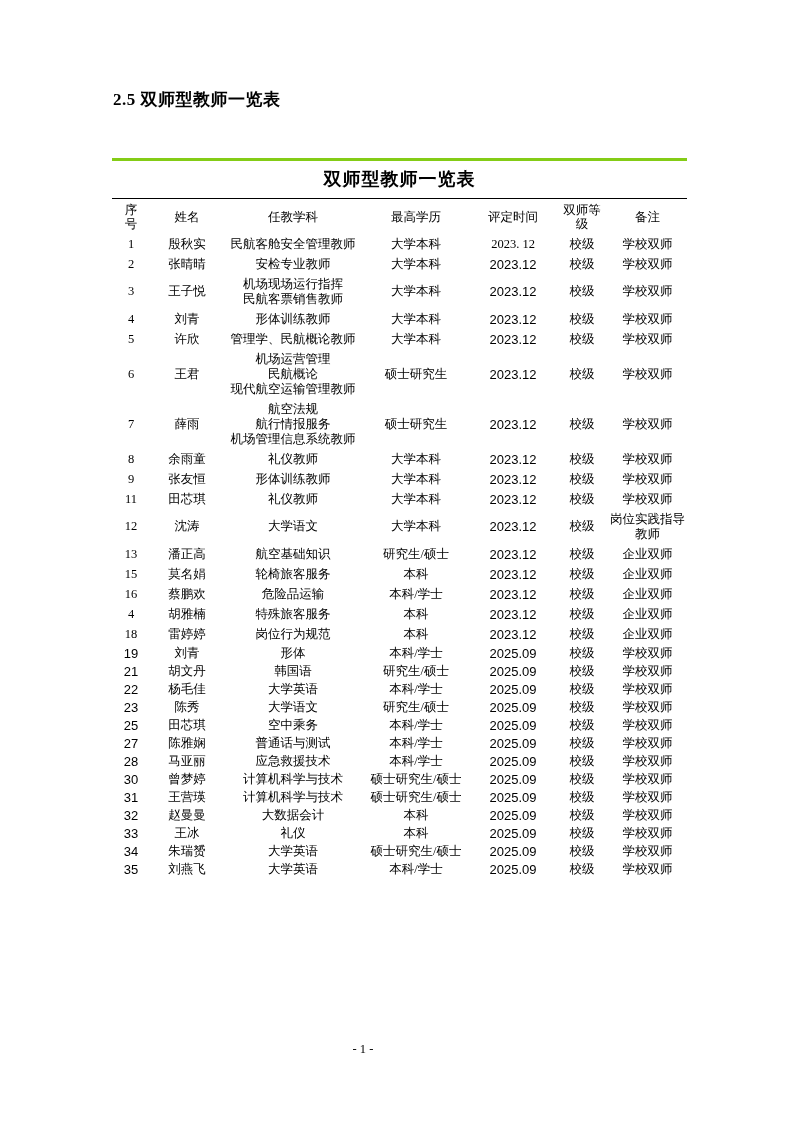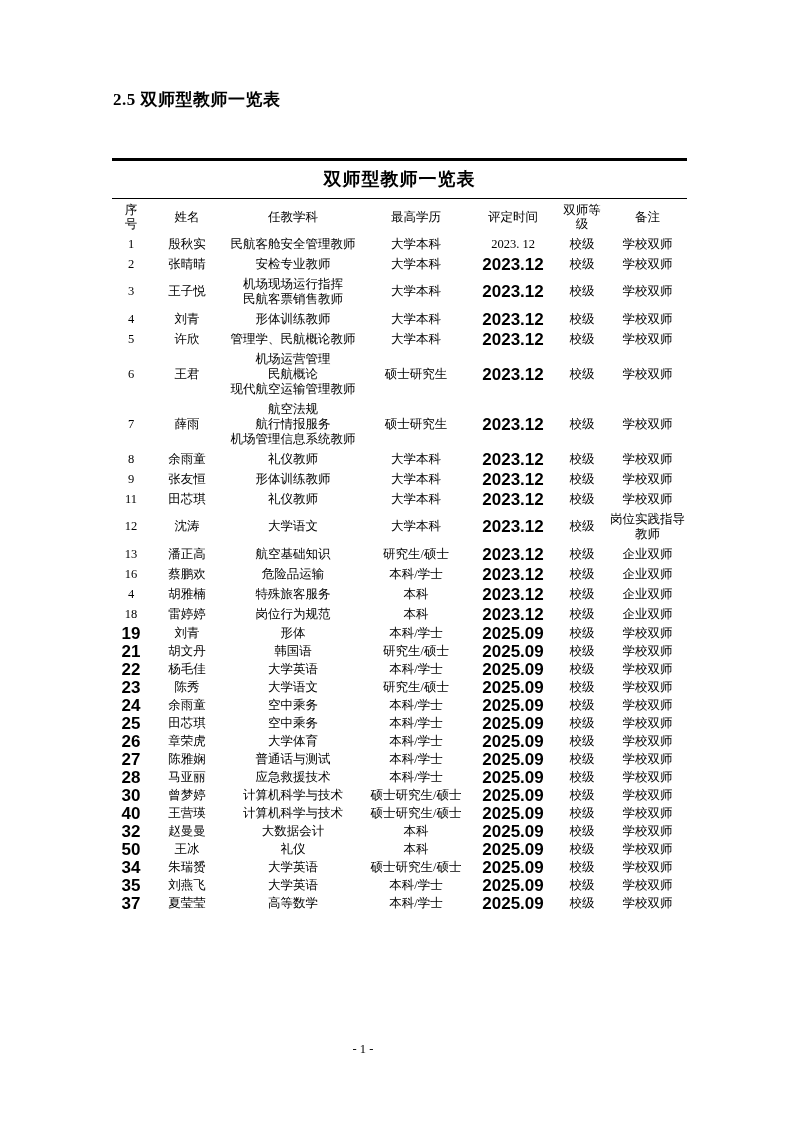--- a/index.html
+++ b/index.html
@@ -7,21 +7,21 @@
     width:793px; height:1122px; margin:0 auto; background:#ffffff;
     position:relative; overflow:hidden; color:#000;
     font-family:"Liberation Serif","DejaVu Serif",serif;
   }
   .doc-heading {
     position:absolute; left:113px; top:88px;
     font-size:17px; font-weight:bold; letter-spacing:0.5px;
   }
   .table-wrap {
     position:absolute; left:112px; top:158px; width:575px;
-    border-top:3px solid #000000;
+    border-top:3px solid #84cc16;
   }
   .table-title {
     text-align:center; font-size:18px; font-weight:bold;
     padding:6px 0 7px 0; border-bottom:1.5px solid #000;
     letter-spacing:1px;
   }
   table.roster {
     width:100%; border-collapse:collapse; table-layout:fixed;
     font-size:12.5px;
   }
@@ -30,21 +30,21 @@
     line-height:14px; padding:4px 0 3px 0; white-space:pre-line;
   }
   table.roster td {
     text-align:center; vertical-align:middle;
     line-height:15px; padding:2.5px 1px; white-space:pre-line;
     word-break:break-all;
   }
   table.roster tr.compact td { padding:1.5px 1px; }
   .bold-sans {
     font-family:"Liberation Sans","DejaVu Sans",sans-serif;
-    font-weight:bold; font-size:17px;
+    font-weight:normal; font-size:13px;
   }
   .page-footer {
     position:absolute; top:1042px; left:113px; width:500px;
     text-align:center; font-size:12.5px;
   }
   
   col.c-no{width:38px;} col.c-name{width:74px;} col.c-subject{width:138px;}
   col.c-degree{width:108px;} col.c-date{width:86px;} col.c-level{width:52px;}
   col.c-note{width:79px;}
 </style>
@@ -201,20 +201,29 @@
     <td>13</td>
     <td>潘正高</td>
     <td>航空基础知识</td>
     <td>研究生/硕士</td>
     <td class="bold-sans">2023.12</td>
     <td>校级</td>
     <td>企业双师</td>
   </tr>
 
 
+  <tr>
+    <td>15</td>
+    <td>莫名娟</td>
+    <td>轮椅旅客服务</td>
+    <td>本科</td>
+    <td class="bold-sans">2023.12</td>
+    <td>校级</td>
+    <td>企业双师</td>
+  </tr>
 
   <tr>
     <td>16</td>
     <td>蔡鹏欢</td>
     <td>危险品运输</td>
     <td>本科/学士</td>
     <td class="bold-sans">2023.12</td>
     <td>校级</td>
     <td>企业双师</td>
   </tr>
@@ -273,49 +282,31 @@
   <tr class="compact">
     <td class="bold-sans">23</td>
     <td>陈秀</td>
     <td>大学语文</td>
     <td>研究生/硕士</td>
     <td class="bold-sans">2025.09</td>
     <td>校级</td>
     <td>学校双师</td>
   </tr>
 
-  <tr class="compact">
-    <td class="bold-sans">24</td>
-    <td>余雨童</td>
-    <td>空中乘务</td>
-    <td>本科/学士</td>
-    <td class="bold-sans">2025.09</td>
-    <td>校级</td>
-    <td>学校双师</td>
-  </tr>
 
   <tr class="compact">
     <td class="bold-sans">25</td>
     <td>田芯琪</td>
     <td>空中乘务</td>
     <td>本科/学士</td>
     <td class="bold-sans">2025.09</td>
     <td>校级</td>
     <td>学校双师</td>
   </tr>
 
-  <tr class="compact">
-    <td class="bold-sans">26</td>
-    <td>章荣虎</td>
-    <td>大学体育</td>
-    <td>本科/学士</td>
-    <td class="bold-sans">2025.09</td>
-    <td>校级</td>
-    <td>学校双师</td>
-  </tr>
 
   <tr class="compact">
     <td class="bold-sans">27</td>
     <td>陈雅娴</td>
     <td>普通话与测试</td>
     <td>本科/学士</td>
     <td class="bold-sans">2025.09</td>
     <td>校级</td>
     <td>学校双师</td>
   </tr>
@@ -335,41 +326,41 @@
     <td class="bold-sans">30</td>
     <td>曾梦婷</td>
     <td>计算机科学与技术</td>
     <td>硕士研究生/硕士</td>
     <td class="bold-sans">2025.09</td>
     <td>校级</td>
     <td>学校双师</td>
   </tr>
 
   <tr class="compact">
-    <td class="bold-sans">40</td>
+    <td class="bold-sans">31</td>
     <td>王营瑛</td>
     <td>计算机科学与技术</td>
     <td>硕士研究生/硕士</td>
     <td class="bold-sans">2025.09</td>
     <td>校级</td>
     <td>学校双师</td>
   </tr>
 
   <tr class="compact">
     <td class="bold-sans">32</td>
     <td>赵曼曼</td>
     <td>大数据会计</td>
     <td>本科</td>
     <td class="bold-sans">2025.09</td>
     <td>校级</td>
     <td>学校双师</td>
   </tr>
 
   <tr class="compact">
-    <td class="bold-sans">50</td>
+    <td class="bold-sans">33</td>
     <td>王冰</td>
     <td>礼仪</td>
     <td>本科</td>
     <td class="bold-sans">2025.09</td>
     <td>校级</td>
     <td>学校双师</td>
   </tr>
 
   <tr class="compact">
     <td class="bold-sans">34</td>
@@ -385,28 +376,19 @@
     <td class="bold-sans">35</td>
     <td>刘燕飞</td>
     <td>大学英语</td>
     <td>本科/学士</td>
     <td class="bold-sans">2025.09</td>
     <td>校级</td>
     <td>学校双师</td>
   </tr>
 
 
-  <tr class="compact">
-    <td class="bold-sans">37</td>
-    <td>夏莹莹</td>
-    <td>高等数学</td>
-    <td>本科/学士</td>
-    <td class="bold-sans">2025.09</td>
-    <td>校级</td>
-    <td>学校双师</td>
-  </tr>
 </tbody>
     </table>
   </div>
 
   <div class="page-footer">- 1 -</div>
 
 </div>
 
 </body></html>

